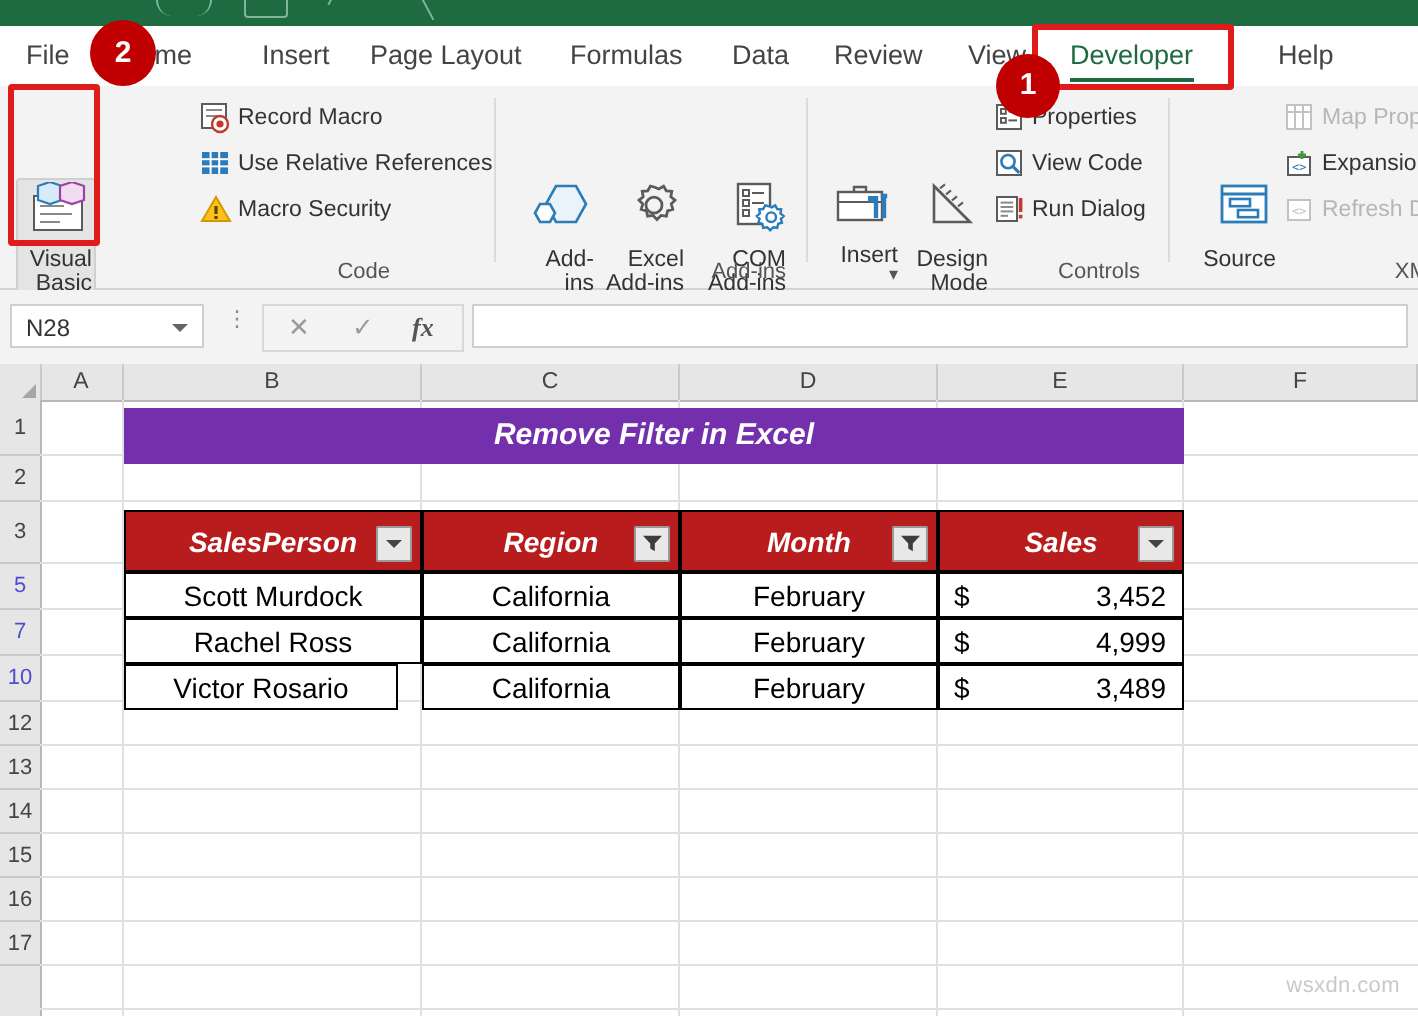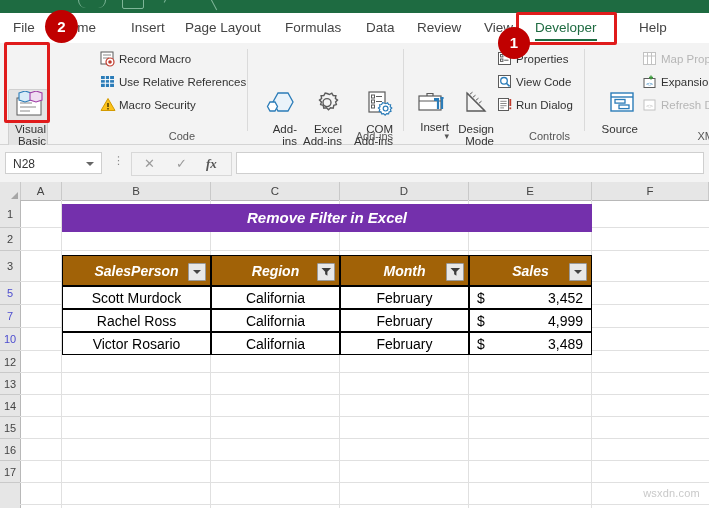--- a/index.html
+++ b/index.html
@@ -73,21 +73,21 @@
   .rowhdr .r{position:absolute;left:0;width:20px;text-align:center;font-size:11px;color:#444;
              border-bottom:1px solid #c9c9c9;box-sizing:border-box;}
   .rowhdr .r.filt{color:#4d4dcf;}
   .gridlines{position:absolute;left:20px;top:18px;right:0;bottom:0;}
   .gl-v{position:absolute;top:0;bottom:0;width:1px;background:#e0e0e0;}
   .gl-h{position:absolute;left:0;right:0;height:1px;background:#e0e0e0;}
 
   .cell{position:absolute;box-sizing:border-box;font-size:14px;color:#000000;}
   .title-cell{background:#7430ac;color:#fff;font-weight:bold;font-style:italic;font-size:15px;
               text-align:center;line-height:28px;}
-  .th{background:#a16207;color:#fff;font-weight:bold;font-style:italic;font-size:14px;
+  .th{background:#b91c1c;color:#fff;font-weight:bold;font-style:italic;font-size:14px;
       text-align:center;line-height:30px;border:1px solid #000;}
   .td{background:#fff;border:1px solid #000;line-height:22px;text-align:center;}
   .td.acct{text-align:right;padding-right:8px;}
   .td .dollar{position:absolute;left:7px;top:0;}
 
   .fbtn{position:absolute;right:4px;top:7px;width:16px;height:16px;background:#e8e8e8;
         border:1px solid #9a9a9a;border-radius:1px;}
   .fbtn .arw{position:absolute;left:4px;top:6px;width:0;height:0;
              border-left:4px solid transparent;border-right:4px solid transparent;border-top:4px solid #444;}
   .fbtn .fun{position:absolute;left:2.5px;top:3px;width:11px;height:10px;}
@@ -418,21 +418,21 @@
   </div>
 
   <div class="cell td" style="left:62px;top:127px;width:149px;height:23px;">Rachel Ross</div>
   <div class="cell td" style="left:211px;top:127px;width:129px;height:23px;">California</div>
   <div class="cell td" style="left:340px;top:127px;width:129px;height:23px;">February</div>
   <div class="cell td acct" style="left:469px;top:127px;width:123px;height:23px;">
     <span class="dollar">$</span>
     <span>4,999</span>
   </div>
 
-  <div class="cell td" style="left:62px;top:150px;width:149px;height:23px;">Victor Rosario</div>
+  <div class="cell td" style="left:62px;top:150px;width:137px;height:23px;">Victor Rosario</div>
   <div class="cell td" style="left:211px;top:150px;width:129px;height:23px;">California</div>
   <div class="cell td" style="left:340px;top:150px;width:129px;height:23px;">February</div>
   <div class="cell td acct" style="left:469px;top:150px;width:123px;height:23px;">
     <span class="dollar">$</span>
     <span>3,489</span>
   </div>
 
   <div class="watermark">wsxdn.com</div>
 </div>
 

